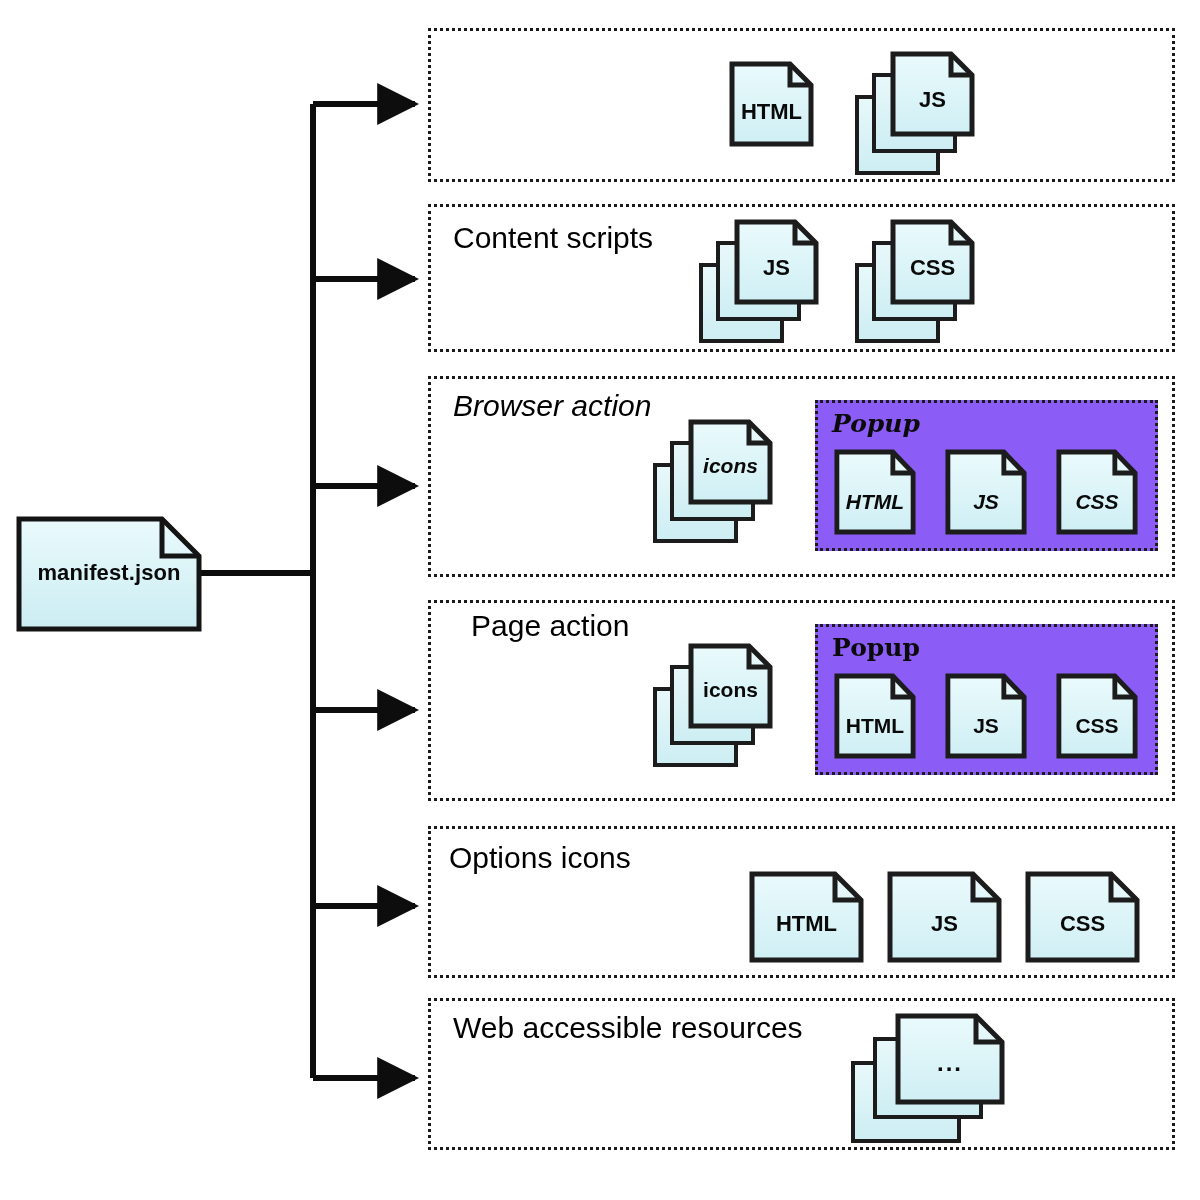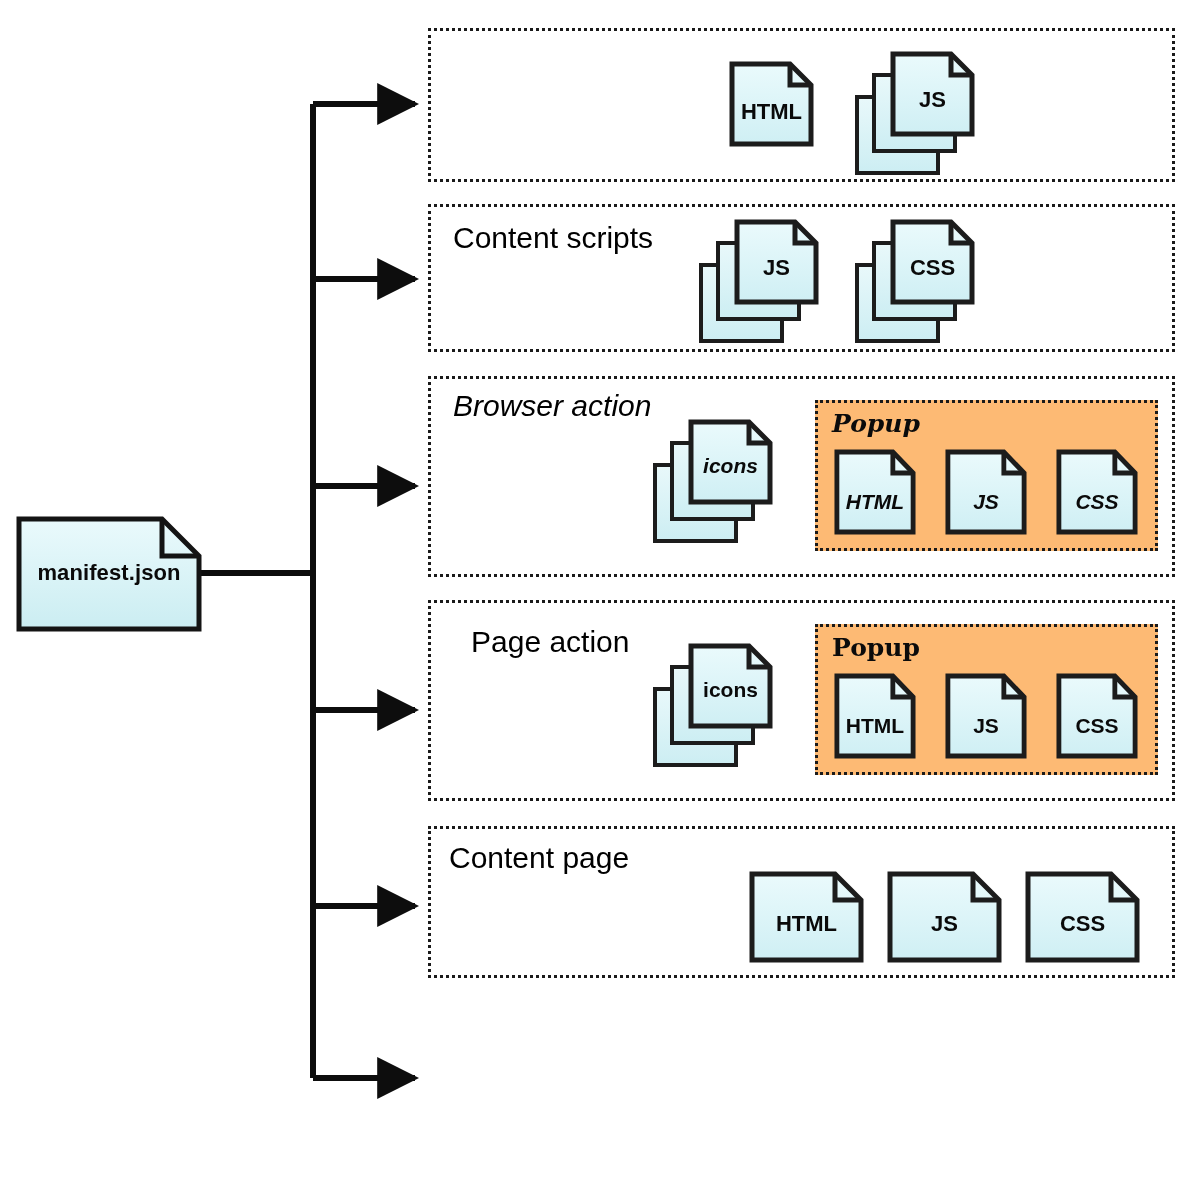--- a/index.html
+++ b/index.html
@@ -60,21 +60,21 @@
     color: #000;
     white-space: nowrap;
     line-height: 1;
   }
 
   
   .popup-box {
     position: absolute;
     border: 3px dotted #1a1a1a;
     box-sizing: border-box;
-    background: #fdba74;
+    background: #8b5cf6;
   }
   .popup-title {
     position: absolute;
     left: 14px;
     top: 8px;
     font-family: "DejaVu Serif", serif;
     font-weight: bold;
     font-size: 25px;
     color: #0b0b0b;
     line-height: 1;
@@ -258,21 +258,21 @@
         <svg class="sheet" viewBox="0 0 85 86" preserveAspectRatio="none">
           <path d="M 3 3 L 61 3 L 82 24 L 82 83 L 3 83 Z" fill="url(#g1)" stroke="#1c1c1c" stroke-width="5"></path>
           <path d="M 61 3 L 61 24 L 82 24" fill="none" stroke="#1c1c1c" stroke-width="5"></path>
         </svg>
         <div class="doc-label" style="top:42px; font-size:21px;">CSS</div>
       </div>
     </div>
   </div>
 
   <div class="section" style="left:428px; top:600px; width:747px; height:201px;">
-    <div class="section-title" style="left:40px; top:24px;">Page action</div>
+    <div class="section-title" style="left:40px; top:8px;">Page action</div>
 
     <div class="stack" style="left:222px; top:40px; width:120px; height:125px;">
       <div class="back-sheet" style="left:0; top:44px; width:85px; height:80px;"></div>
       <div class="back-sheet" style="left:17px; top:22px; width:85px; height:80px;"></div>
       <div class="doc front" style="left:35px; top:0; width:85px; height:86px;">
         <svg class="sheet" viewBox="0 0 85 86" preserveAspectRatio="none">
           <path d="M 3 3 L 61 3 L 82 24 L 82 83 L 3 83 Z" fill="url(#g1)" stroke="#1c1c1c" stroke-width="5"></path>
           <path d="M 61 3 L 61 24 L 82 24" fill="none" stroke="#1c1c1c" stroke-width="5"></path>
         </svg>
         <div class="doc-label" style="top:36px; font-size:21px;">icons</div>
@@ -302,21 +302,21 @@
         <svg class="sheet" viewBox="0 0 85 86" preserveAspectRatio="none">
           <path d="M 3 3 L 61 3 L 82 24 L 82 83 L 3 83 Z" fill="url(#g1)" stroke="#1c1c1c" stroke-width="5"></path>
           <path d="M 61 3 L 61 24 L 82 24" fill="none" stroke="#1c1c1c" stroke-width="5"></path>
         </svg>
         <div class="doc-label" style="top:42px; font-size:21px;">CSS</div>
       </div>
     </div>
   </div>
 
   <div class="section" style="left:428px; top:826px; width:747px; height:152px;">
-    <div class="section-title" style="left:18px; top:14px;">Content page</div>
+    <div class="section-title" style="left:18px; top:14px;">Options icons</div>
 
     <div class="doc" style="left:318px; top:42px; width:115px; height:92px;">
       <svg class="sheet" viewBox="0 0 115 92" preserveAspectRatio="none">
         <defs>
             <linearGradient id="g2" x1="0" y1="0" x2="0" y2="1">
           <stop offset="0%" stop-color="#eafafc"></stop>
               <stop offset="100%" stop-color="#cfeff4"></stop>
         </linearGradient>
           </defs>
         <path d="M 3 3 L 86 3 L 112 29 L 112 89 L 3 89 Z" fill="url(#g2)" stroke="#1c1c1c" stroke-width="5"></path>
@@ -335,14 +335,29 @@
 
     <div class="doc" style="left:594px; top:42px; width:115px; height:92px;">
       <svg class="sheet" viewBox="0 0 115 92" preserveAspectRatio="none">
         <path d="M 3 3 L 86 3 L 112 29 L 112 89 L 3 89 Z" fill="url(#g2)" stroke="#1c1c1c" stroke-width="5"></path>
         <path d="M 86 3 L 86 29 L 112 29" fill="none" stroke="#1c1c1c" stroke-width="5"></path>
       </svg>
       <div class="doc-label" style="top:42px;">CSS</div>
     </div>
   </div>
 
+  <div class="section" style="left:428px; top:998px; width:747px; height:152px;">
+    <div class="section-title" style="left:22px; top:12px;">Web accessible resources</div>
+
+    <div class="stack" style="left:420px; top:12px; width:150px; height:130px;">
+      <div class="back-sheet" style="left:0; top:48px; width:110px; height:82px;"></div>
+      <div class="back-sheet" style="left:22px; top:24px; width:110px; height:82px;"></div>
+      <div class="doc front" style="left:44px; top:0; width:110px; height:92px;">
+        <svg class="sheet" viewBox="0 0 110 92" preserveAspectRatio="none">
+          <path d="M 3 3 L 81 3 L 107 29 L 107 89 L 3 89 Z" fill="url(#g2)" stroke="#1c1c1c" stroke-width="5"></path>
+          <path d="M 81 3 L 81 29 L 107 29" fill="none" stroke="#1c1c1c" stroke-width="5"></path>
+        </svg>
+        <div class="doc-label dots-label" style="top:38px; font-size:24px;">...</div>
+      </div>
+    </div>
+  </div>
 
 </div>
 
 </body></html>

